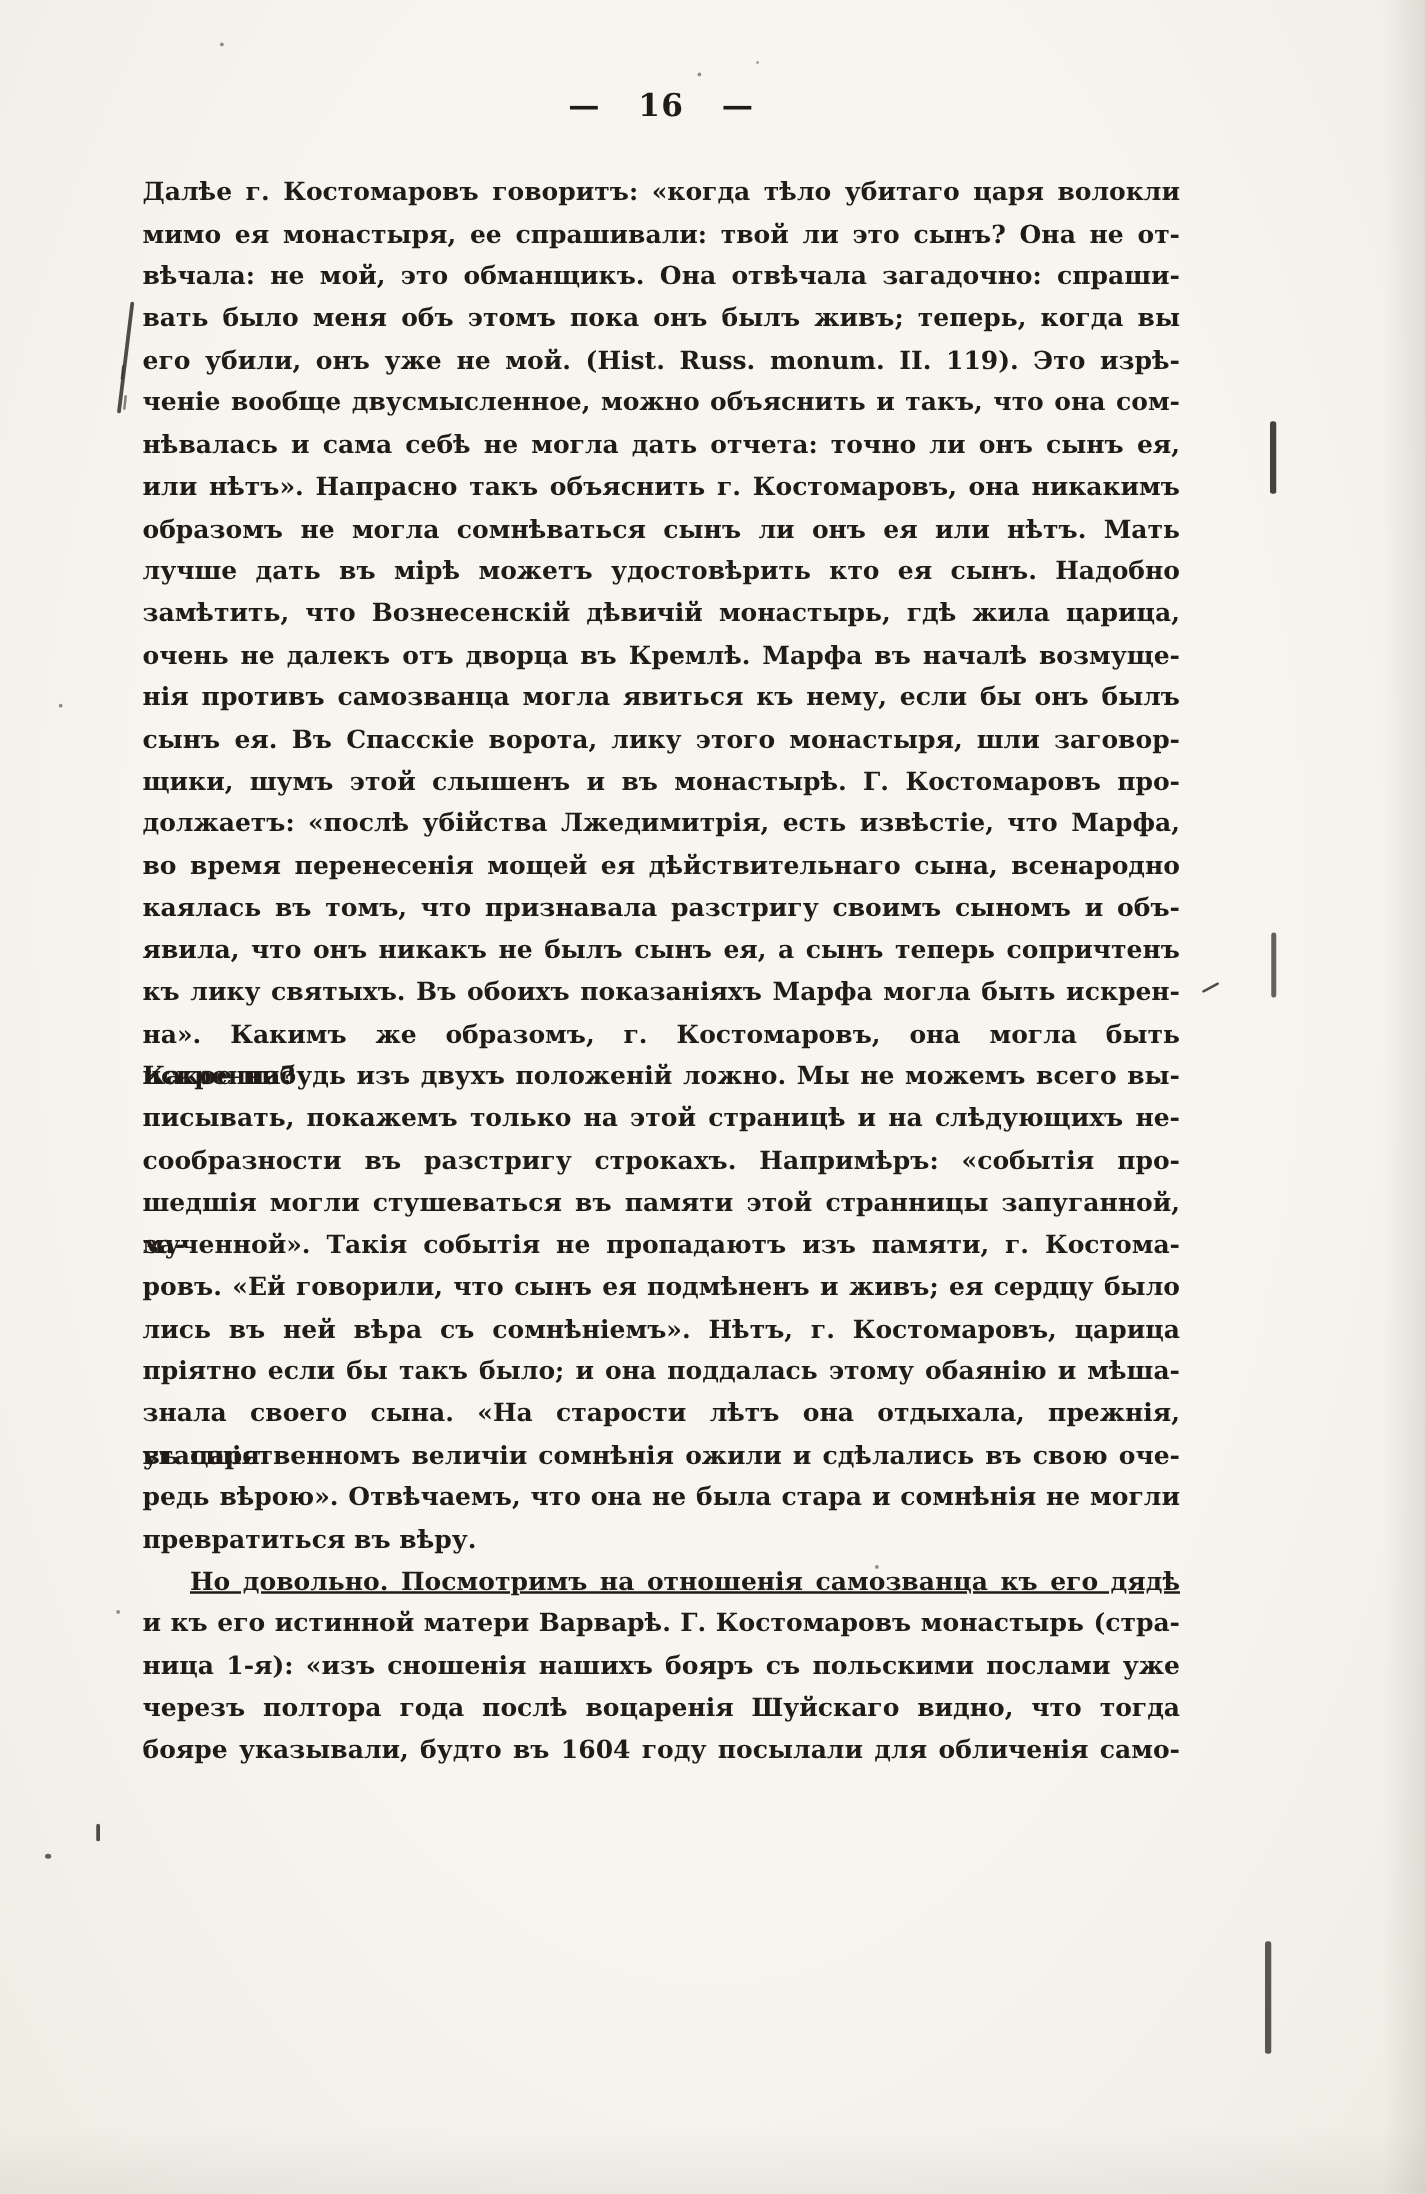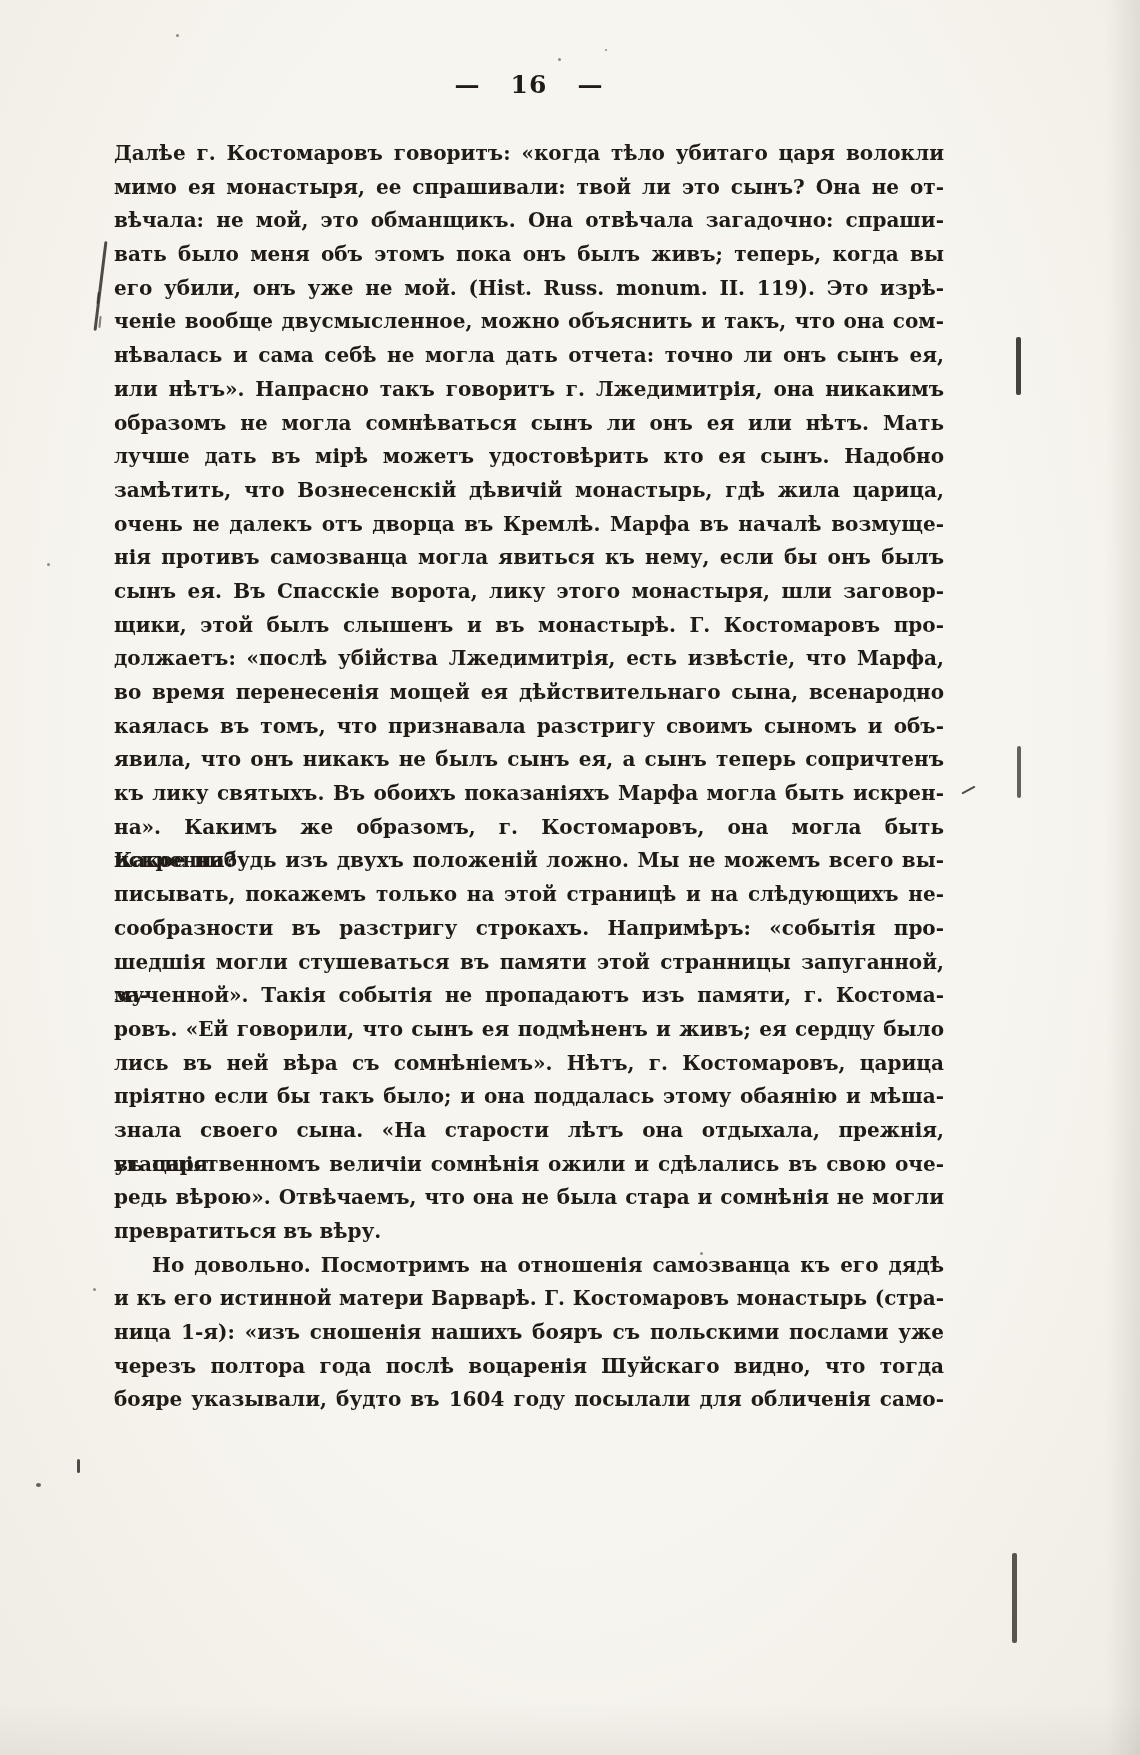--- a/index.html
+++ b/index.html
@@ -48,20 +48,21 @@
     height: 33.7px;
     line-height: 33.7px;
     text-align: justify;
     text-align-last: justify;
   }
   .line.last-line {
     text-align-last: left;
   }
   .line.indent {
     text-indent: 38px;
+    text-decoration: underline;
   }
   
   .artifact {
     position: absolute;
     background: #26211b;
     border-radius: 2px;
   }
   .speckle {
     position: absolute;
     background: #3a352c;
@@ -81,28 +82,28 @@
   </header>
 
   <main class="text-block">
     <div class="line">Далѣе г. Костомаровъ говоритъ: «когда тѣло убитаго царя волокли</div>
     <div class="line">мимо ея монастыря, ее спрашивали: твой ли это сынъ? Она не от-</div>
     <div class="line">вѣчала: не мой, это обманщикъ. Она отвѣчала загадочно: спраши-</div>
     <div class="line">вать было меня объ этомъ пока онъ былъ живъ; теперь, когда вы</div>
     <div class="line">его убили, онъ уже не мой. (Hist. Russ. monum. II. 119). Это изрѣ-</div>
     <div class="line">ченіе вообще двусмысленное, можно объяснить и такъ, что она сом-</div>
     <div class="line">нѣвалась и сама себѣ не могла дать отчета: точно ли онъ сынъ ея,</div>
-    <div class="line">или нѣтъ». Напрасно такъ говоритъ г. Лжедимитрія, она никакимъ</div>
+    <div class="line">или нѣтъ». Напрасно такъ объяснить г. Костомаровъ, она никакимъ</div>
     <div class="line">образомъ не могла сомнѣваться сынъ ли онъ ея или нѣтъ. Мать</div>
     <div class="line">лучше дать въ мірѣ можетъ удостовѣрить кто ея сынъ. Надобно</div>
     <div class="line">замѣтить, что Вознесенскій дѣвичій монастырь, гдѣ жила царица,</div>
     <div class="line">очень не далекъ отъ дворца въ Кремлѣ. Марфа въ началѣ возмуще-</div>
     <div class="line">нія противъ самозванца могла явиться къ нему, если бы онъ былъ</div>
     <div class="line">сынъ ея. Въ Спасскіе ворота, лику этого монастыря, шли заговор-</div>
-    <div class="line">щики, этой былъ слышенъ и въ монастырѣ. Г. Костомаровъ про-</div>
+    <div class="line">щики, шумъ этой слышенъ и въ монастырѣ. Г. Костомаровъ про-</div>
     <div class="line">должаетъ: «послѣ убійства Лжедимитрія, есть извѣстіе, что Марфа,</div>
     <div class="line">во время перенесенія мощей ея дѣйствительнаго сына, всенародно</div>
     <div class="line">каялась въ томъ, что признавала разстригу своимъ сыномъ и объ-</div>
     <div class="line">явила, что онъ никакъ не былъ сынъ ея, а сынъ теперь сопричтенъ</div>
     <div class="line">къ лику святыхъ. Въ обоихъ показаніяхъ Марфа могла быть искрен-</div>
     <div class="line">на». Какимъ же образомъ, г. Костомаровъ, она могла быть искренна?</div>
     <div class="line">Какое нибудь изъ двухъ положеній ложно. Мы не можемъ всего вы-</div>
     <div class="line">писывать, покажемъ только на этой страницѣ и на слѣдующихъ не-</div>
     <div class="line">сообразности въ разстригу строкахъ. Напримѣръ: «событія про-</div>
     <div class="line">шедшія могли стушеваться въ памяти этой странницы запуганной, за-</div>

